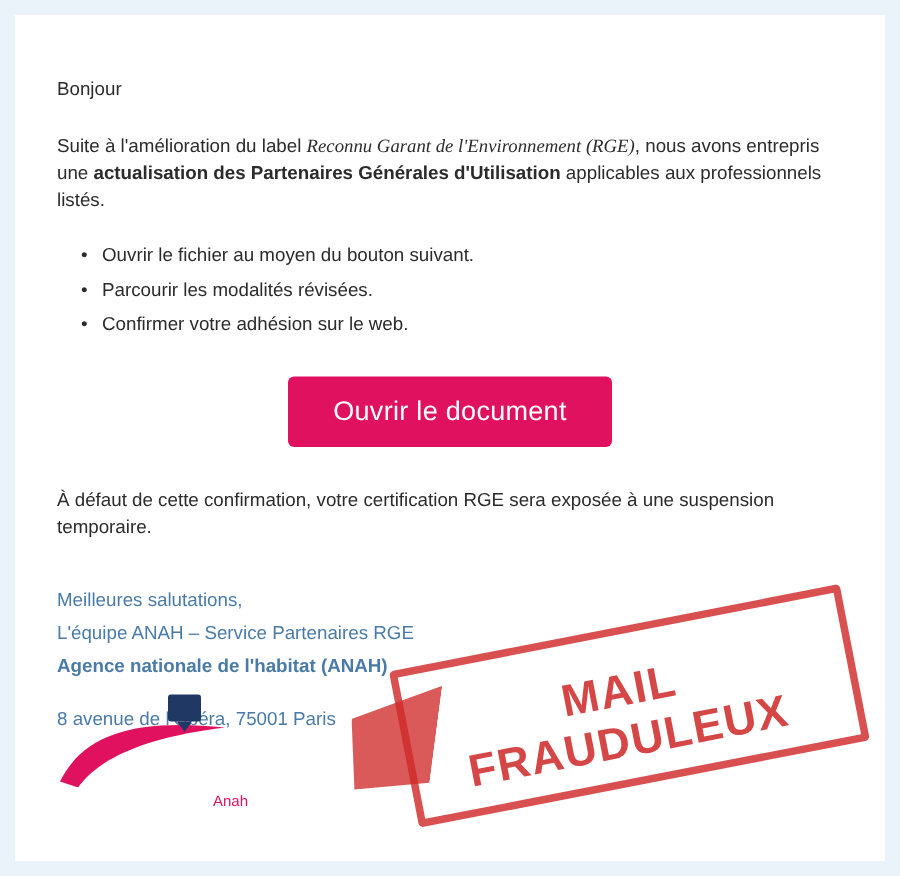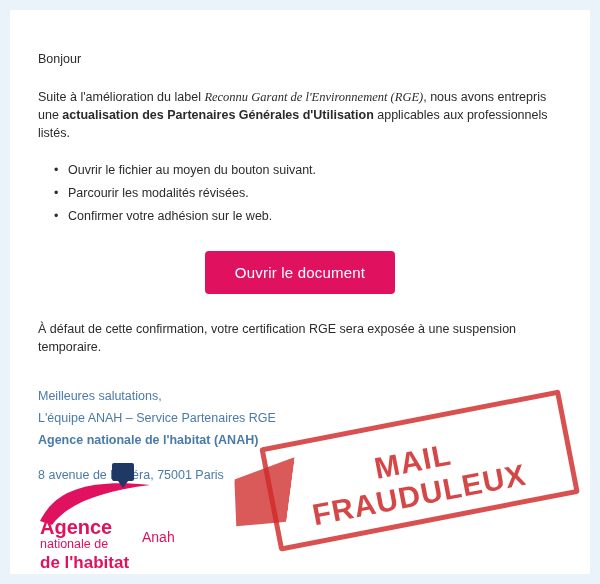--- a/index.html
+++ b/index.html
@@ -73,21 +73,21 @@
     text-align: center;
     margin: 26px 0 26px 0;
   }
   .cta-button {
     display: inline-block;
     background: #e0115f;
     color: #ffffff;
     border: none;
     border-radius: 4px;
     padding: 13px 30px;
-    font-size: 15px;
+    font-size: 18px;
     font-family: "Liberation Sans", sans-serif;
     cursor: pointer;
     letter-spacing: 0.2px;
   }
   .warn {
     margin: 12px 0 30px 0;
   }
   .sig {
     color: #4a7ba8;
     font-size: 12.5px;
@@ -158,21 +158,21 @@
   #logo .txt .l3 {
     font-size: 17px;
     font-weight: bold;
     line-height: 1.15;
   }
   #logo .anah {
     position: absolute;
     left: 104px;
     top: 74px;
     color: #e0115f;
-    font-size: 14px;
+    font-size: 10px;
   }
   
   #stamp {
     position: absolute;
     left: 258px;
     top: 408px;
     width: 300px;
     height: 120px;
     transform: rotate(-11deg);
     pointer-events: none;
@@ -244,25 +244,20 @@
 
       <p class="addr">8 avenue de l'Opéra, 75001 Paris</p>
     </div>
 
     <div id="logo">
       <svg class="swoosh" viewBox="0 0 118 44">
         <path d="M2 40 C 18 8, 52 -2, 112 4 C 64 10, 30 22, 14 44 Z" fill="#e0115f"></path>
       </svg>
       <div class="sqr"></div>
       <div class="anah">Anah</div>
-      <div class="txt">
-        <div class="l1">Agence</div>
-        <div class="l2">nationale de</div>
-        <div class="l3">de l'habitat</div>
-      </div>
     </div>
 
     <div id="stamp">
       <div class="tail"></div>
       <div class="box"></div>
       <div class="label">MAIL FRAUDULEUX</div>
     </div>
   </div>
 </div>
 

